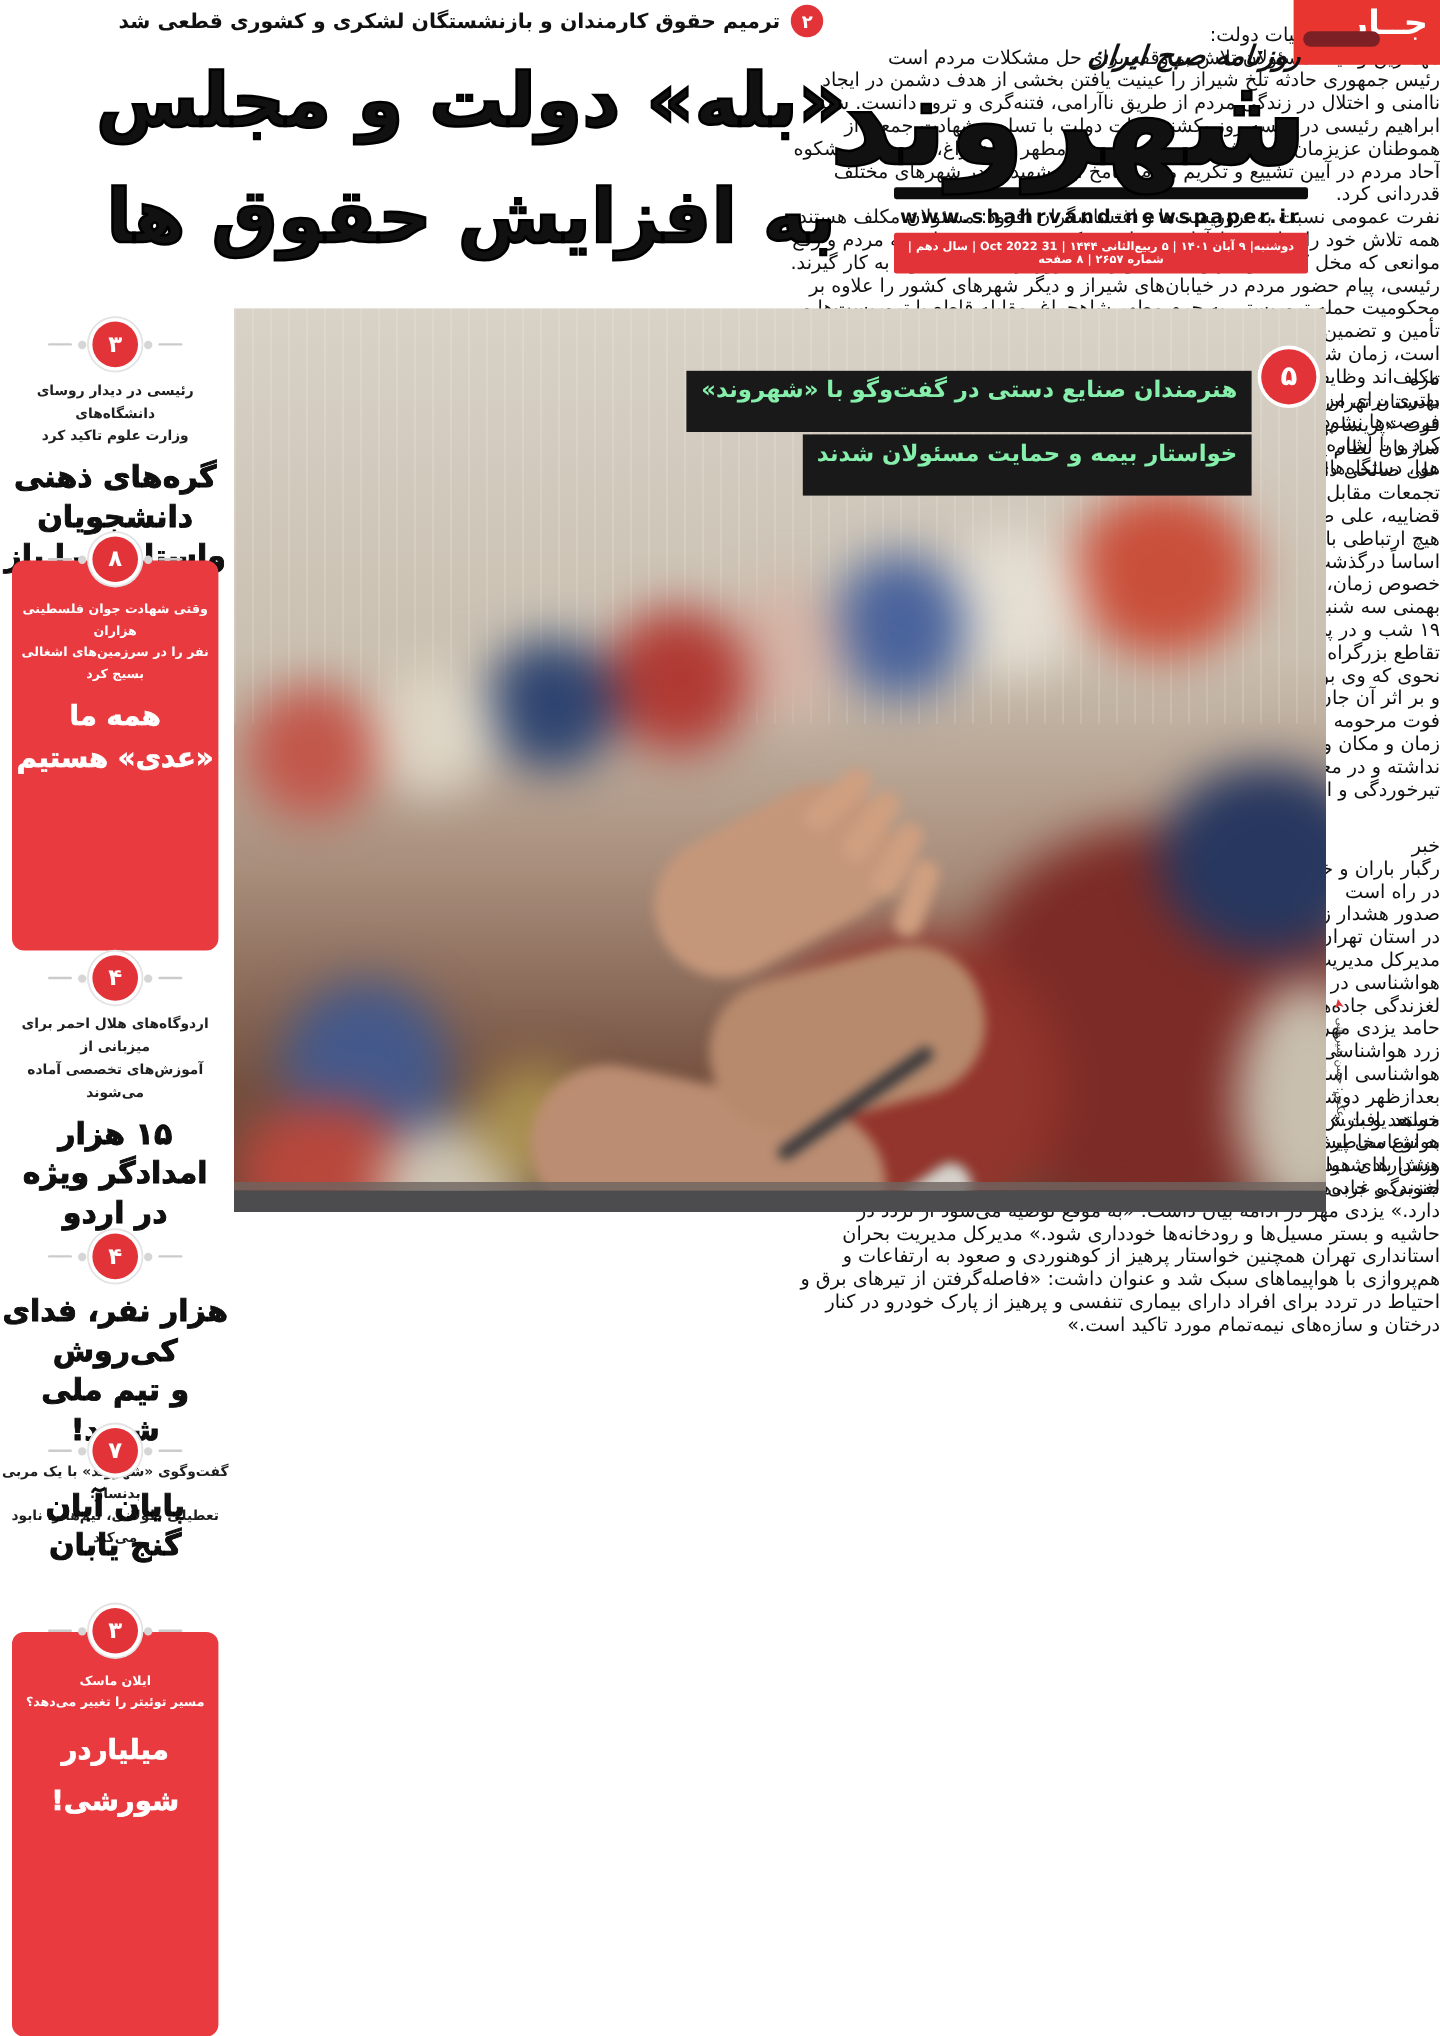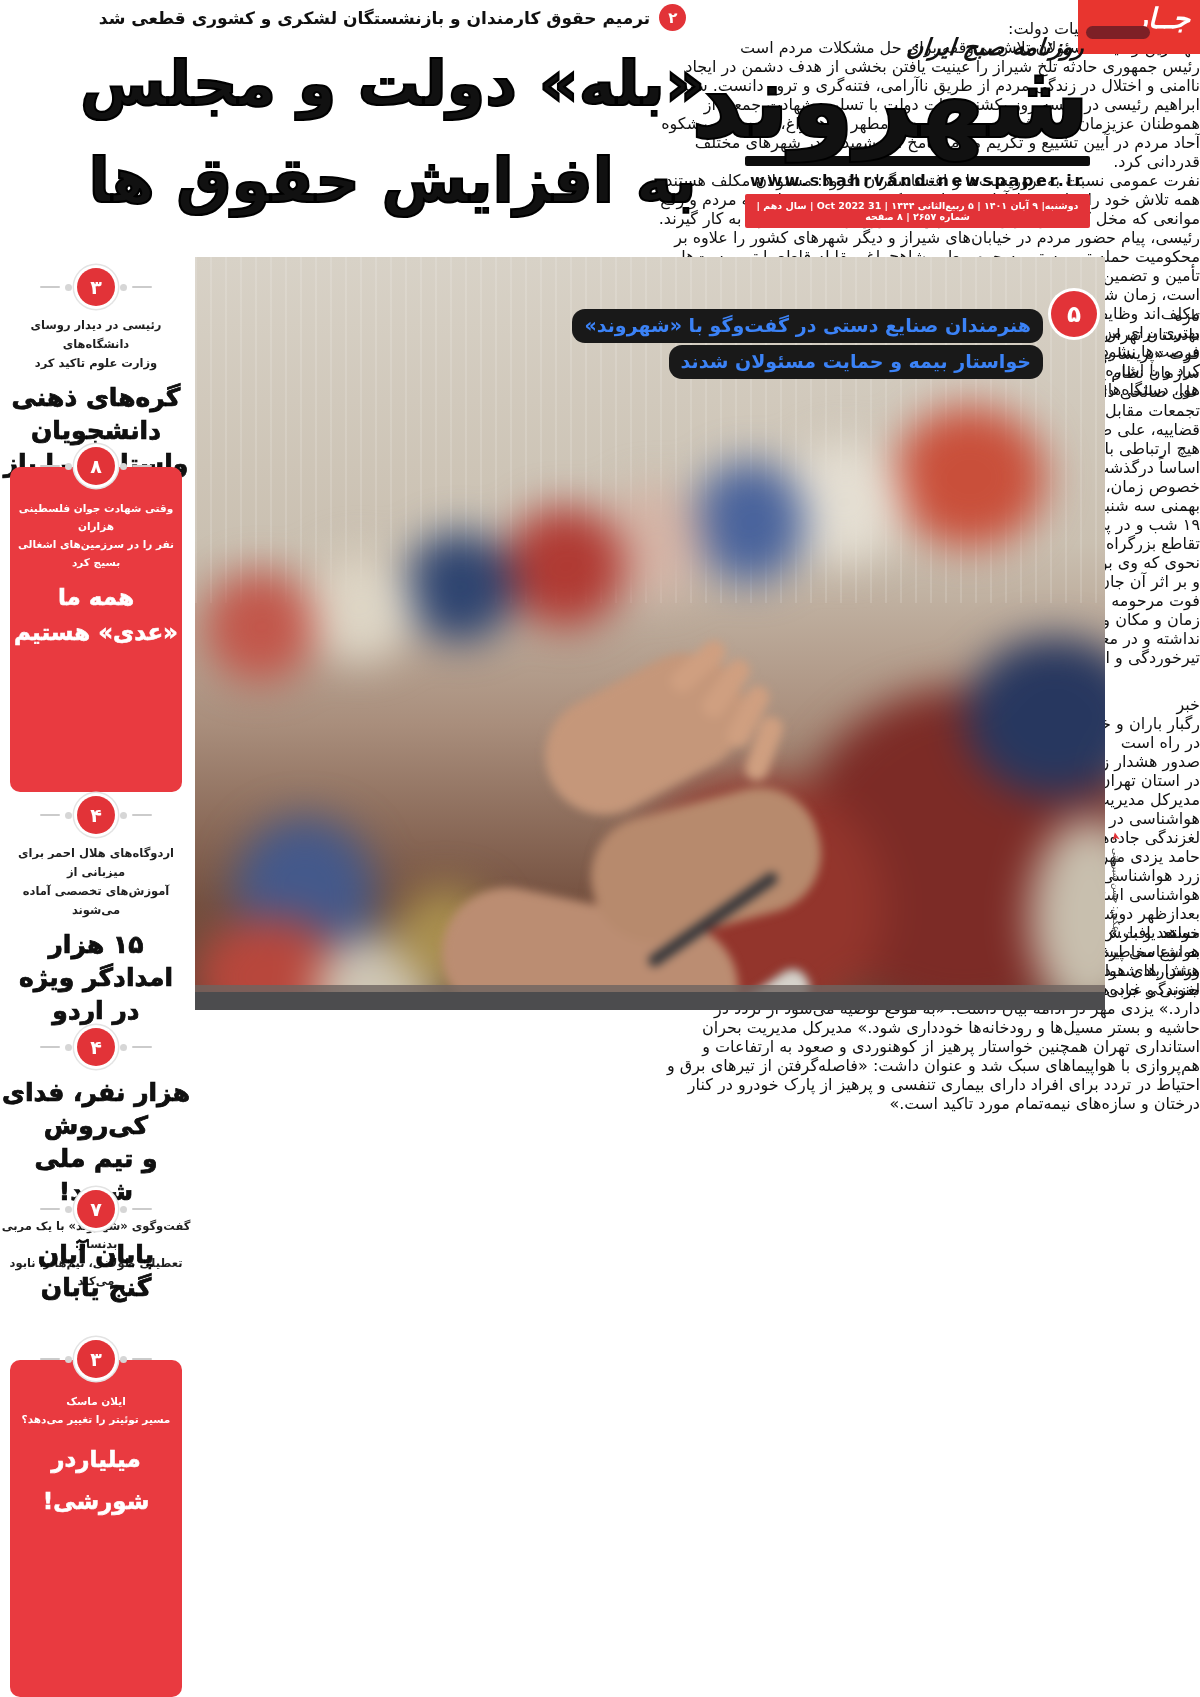--- a/index.html
+++ b/index.html
@@ -11,21 +11,21 @@
   *{box-sizing:border-box;}
   html,body{margin:0;padding:0;}
   body{
     width:1200px;height:1697px;position:relative;background:#fff;
     font-family:"DejaVu Sans", sans-serif;color:var(--ink);overflow:hidden;
   }
   .page{position:absolute;inset:0;direction:rtl;}
 
   
   .corner-tab{position:absolute;left:1078px;top:0;width:122px;height:54px;background:#e8352f;overflow:hidden;}
-  .corner-text{position:absolute;right:10px;top:2px;color:#fff;font-size:28px;font-weight:bold;font-style:italic;}
+  .corner-text{position:absolute;right:10px;top:2px;color:#fff;font-size:28px;font-weight:bold;}
   .corner-bar{position:absolute;left:8px;top:26px;width:64px;height:13px;background:#7d2026;border-radius:7px;}
 
   
   .masthead{position:absolute;left:745px;top:0;width:345px;text-align:center;}
   .tagline{margin-top:34px;text-align:right;padding-right:6px;font-size:23px;font-weight:bold;font-style:italic;transform:skewX(-6deg);}
   .logo{font-size:104px;font-weight:bold;line-height:1.02;margin-top:-12px;letter-spacing:-2px;-webkit-text-stroke:2px #000;}
   .logo-rule{height:10px;background:#0d0d0d;border-radius:2px;margin-top:2px;}
   .website{direction:ltr;font-size:16px;font-weight:bold;letter-spacing:2.6px;margin:5px 0 4px;color:#0d0d0d;}
   .dateline{background:var(--red);color:#fff;font-size:9.5px;font-weight:bold;padding:6px 2px;border-radius:2px;}
 
@@ -51,22 +51,22 @@
   .finger{position:absolute;width:66px;height:23px;background:#cf9f80;border-radius:12px;}
   .f1{left:470px;top:398px;transform:rotate(-42deg);}
   .f2{left:498px;top:420px;transform:rotate(-55deg);}
   .f3{left:520px;top:448px;transform:rotate(-63deg);}
   .f4{left:536px;top:480px;transform:rotate(-70deg);}
   .tool-rod{position:absolute;left:512px;top:585px;width:12px;height:155px;background:#35363a;border-radius:6px;transform:rotate(55deg);}
   .tool-handle{position:absolute;left:556px;top:700px;width:36px;height:92px;background:#d6d2cb;border-radius:16px;transform:rotate(55deg);border:2px solid #8b857c;}
   .ph-beam{position:absolute;left:0;bottom:0;width:100%;height:18px;background:#4c4c4e;}
   .ph-beam2{position:absolute;left:0;bottom:18px;width:100%;height:7px;background:#6e6460;opacity:.8;}
   .ph-kicker{position:absolute;top:52px;right:62px;direction:ltr;display:flex;flex-direction:column;align-items:flex-end;z-index:5;}
-  .ph-kicker span{direction:rtl;display:inline-block;background:#191919;color:#3b82f6;font-size:19px;font-weight:bold;
-    padding:5px 12px 7px;margin-bottom:2px;border-radius:13px;}
+  .ph-kicker span{direction:rtl;display:inline-block;background:#191919;color:#86efac;font-size:19px;font-weight:bold;
+    padding:5px 12px 24px;margin-bottom:2px;}
   .ph-headline{position:absolute;top:138px;right:10px;z-index:5;background:#191919;color:#fff;
     font-size:46px;font-weight:bold;-webkit-text-stroke:1.4px #fff;padding:10px 24px 18px;}
   .ph-num{position:absolute;top:34px;right:8px;z-index:6;width:46px;height:46px;font-size:23px;
     box-shadow:0 0 0 3px #fff;}
   .credit{position:absolute;left:1107px;top:830px;width:18px;display:flex;flex-direction:column;align-items:center;gap:5px;}
   .credit-arrow{color:var(--red);font-size:11px;transform:rotate(-100deg);}
   .credit-text{writing-mode:vertical-rl;font-size:9px;color:#3c3c3c;letter-spacing:.5px;}
 
   
   .side-item{position:absolute;left:0;width:192px;text-align:center;}

